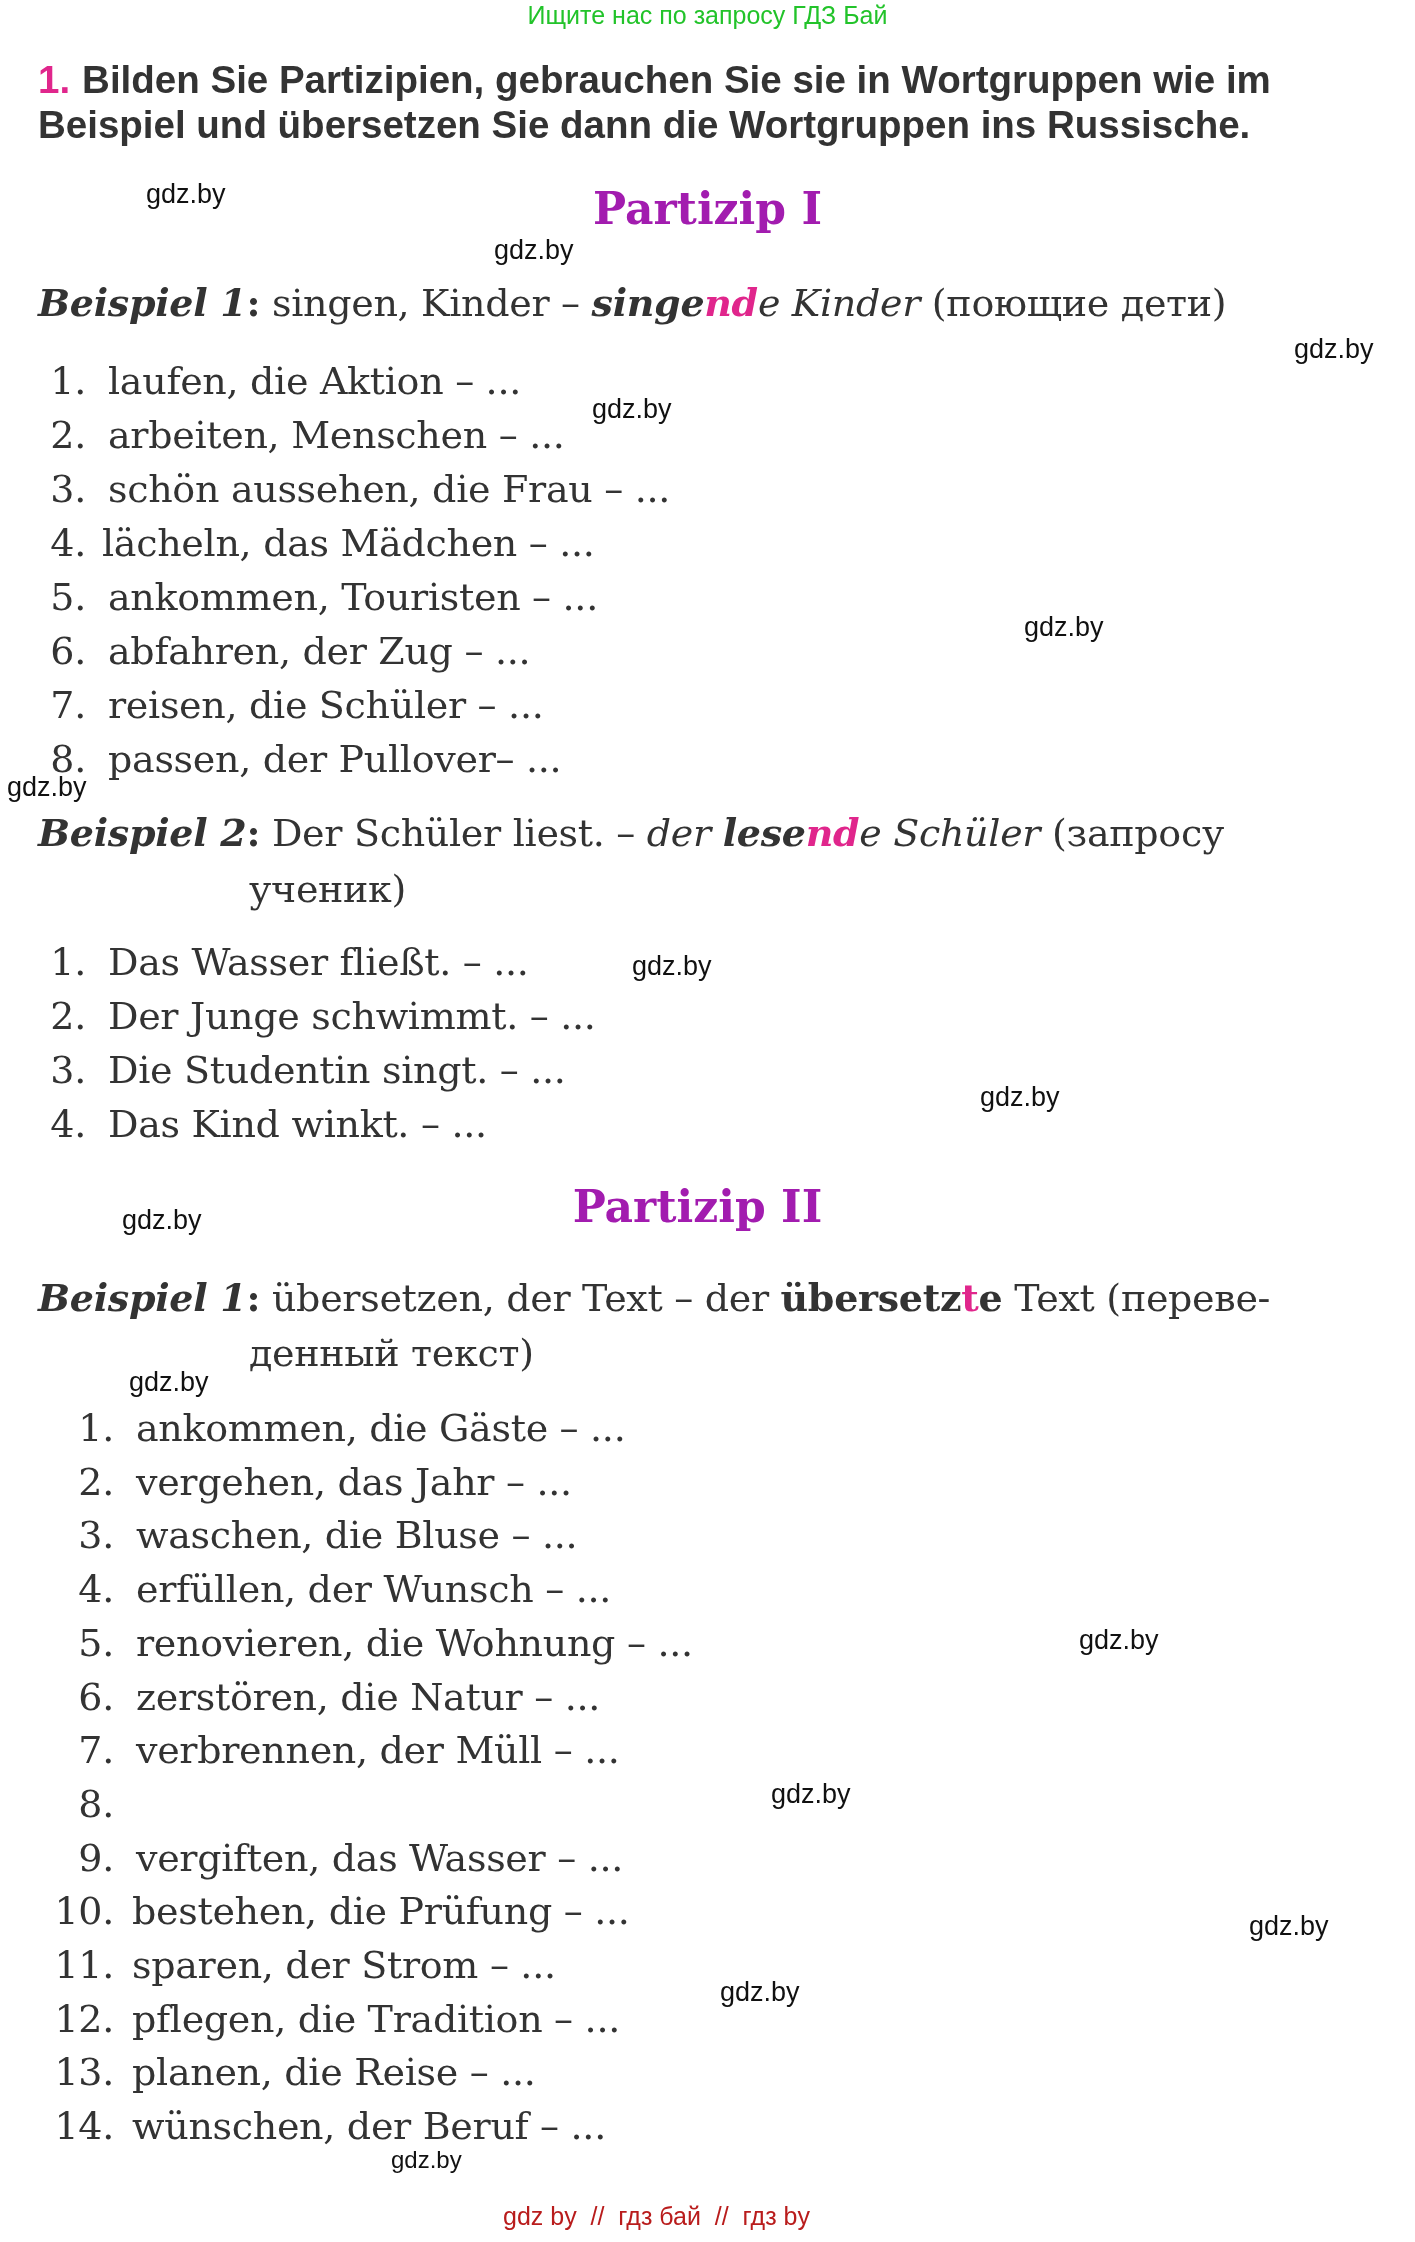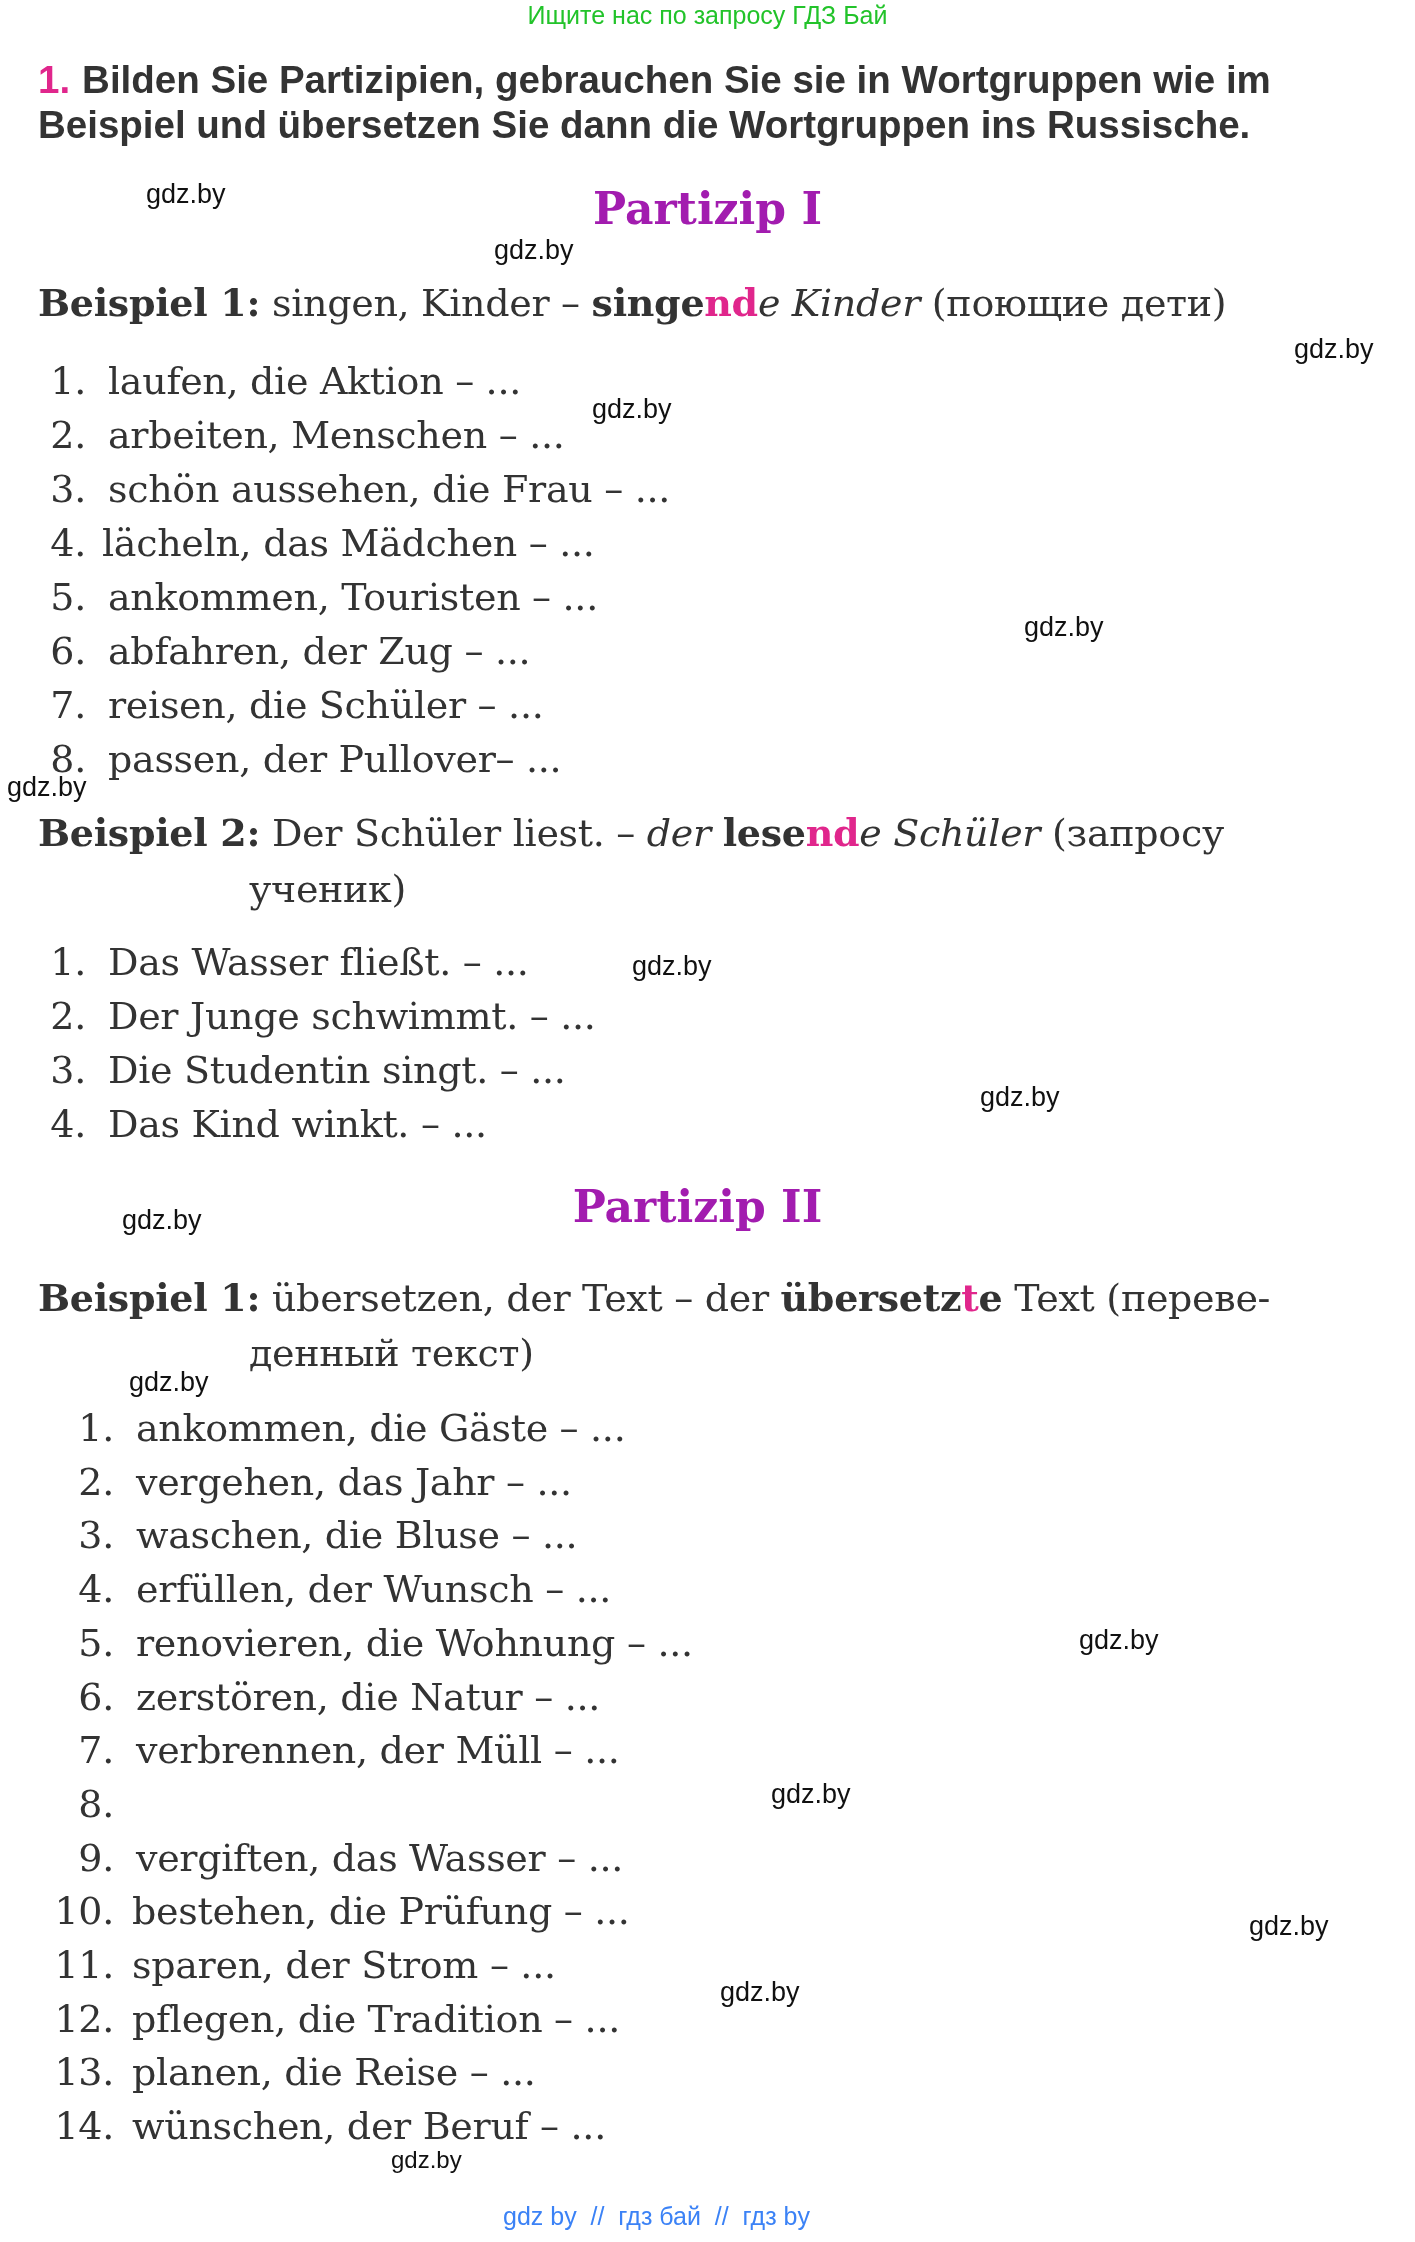--- a/index.html
+++ b/index.html
@@ -3,29 +3,29 @@
 <meta charset="utf-8">
 <style>
   html, body { margin: 0; padding: 0; background: #ffffff; }
   body { width: 1415px; height: 2242px; position: relative; overflow: hidden; color: #333333; }
   .abs { position: absolute; white-space: nowrap; }
   .top-banner { left: 0; width: 1415px; top: 0; text-align: center; font-family: "Liberation Sans", sans-serif; font-size: 25px; line-height: 30px; color: #22c32a; }
   .instruction { left: 38px; font-family: "Liberation Sans", sans-serif; font-weight: bold; font-size: 38.5px; line-height: 44px; color: #333333; }
   .instruction .num { color: #e0268c; margin-right: 12px; }
   .heading { left: 0; width: 1415px; text-align: center; font-family: "DejaVu Serif", serif; font-weight: bold; font-size: 44px; line-height: 54px; color: #a21caf; }
   .serif-line { font-family: "DejaVu Serif", serif; font-size: 38px; line-height: 54px; color: #333333; letter-spacing: -0.3px; }
-  .bi { font-weight: bold; }
+  .bi { font-style: italic; font-weight: bold; }
   .it { font-style: italic; }
   .b { font-weight: bold; }
   .pink { color: #e0268c; }
   .item { display: flex; }
   .item .n { display: inline-block; text-align: right; }
   .item .t { display: inline-block; }
   .watermark { font-family: "Liberation Sans", sans-serif; font-size: 27px; line-height: 32px; color: #111111; }
-  .footer { left: 0; width: 1313px; top: 2200px; text-align: center; font-family: "Liberation Sans", sans-serif; font-size: 25px; line-height: 32px; color: #3b82f6; }
+  .footer { left: 0; width: 1313px; top: 2200px; text-align: center; font-family: "Liberation Sans", sans-serif; font-size: 25px; line-height: 32px; color: #b91c1c; }
 </style>
 </head>
 <body>
 
 <div class="abs top-banner">Ищите нас по запросу ГДЗ Бай</div>
 
 <div class="abs instruction" style="top:58px;">
   <span class="num">1.</span><span>Bilden Sie Partizipien, gebrauchen Sie sie in Wortgruppen wie im</span>
 </div>
 <div class="abs instruction" style="top:103px;">

